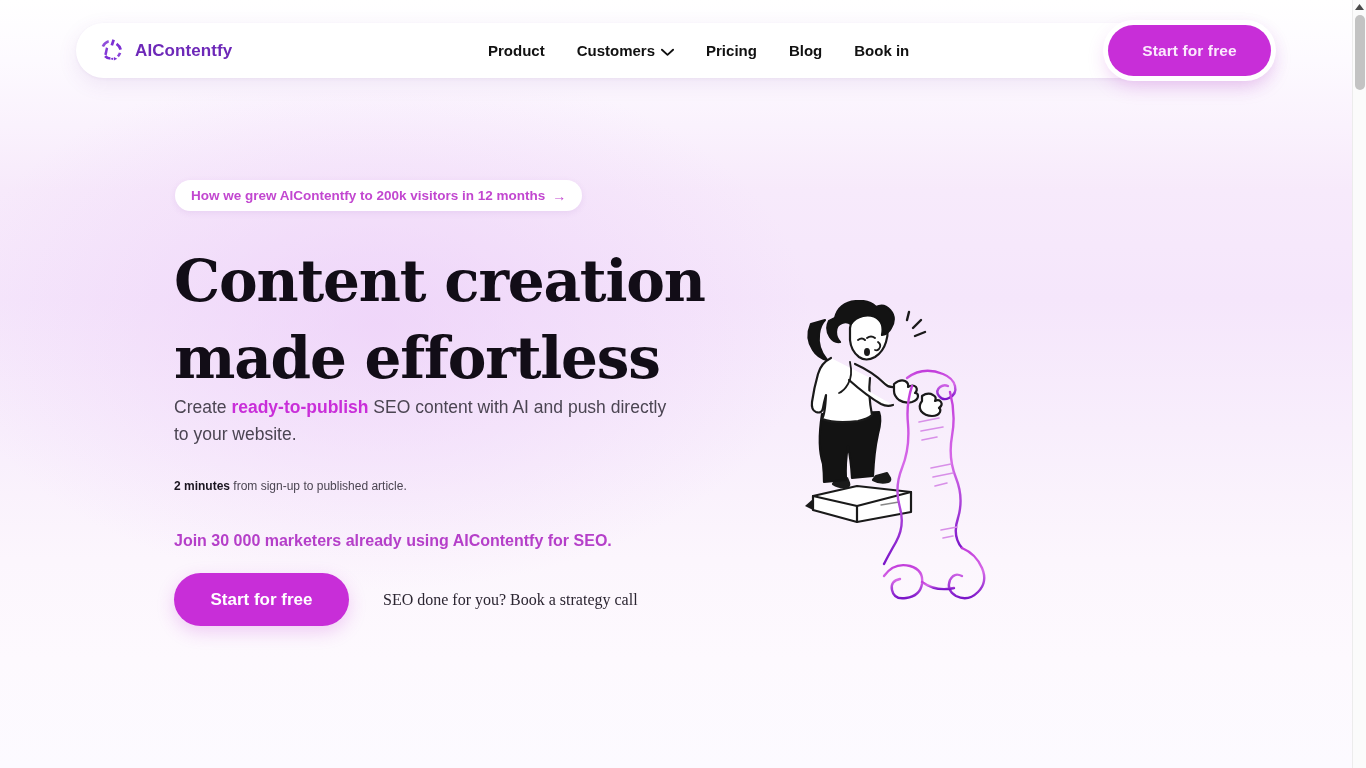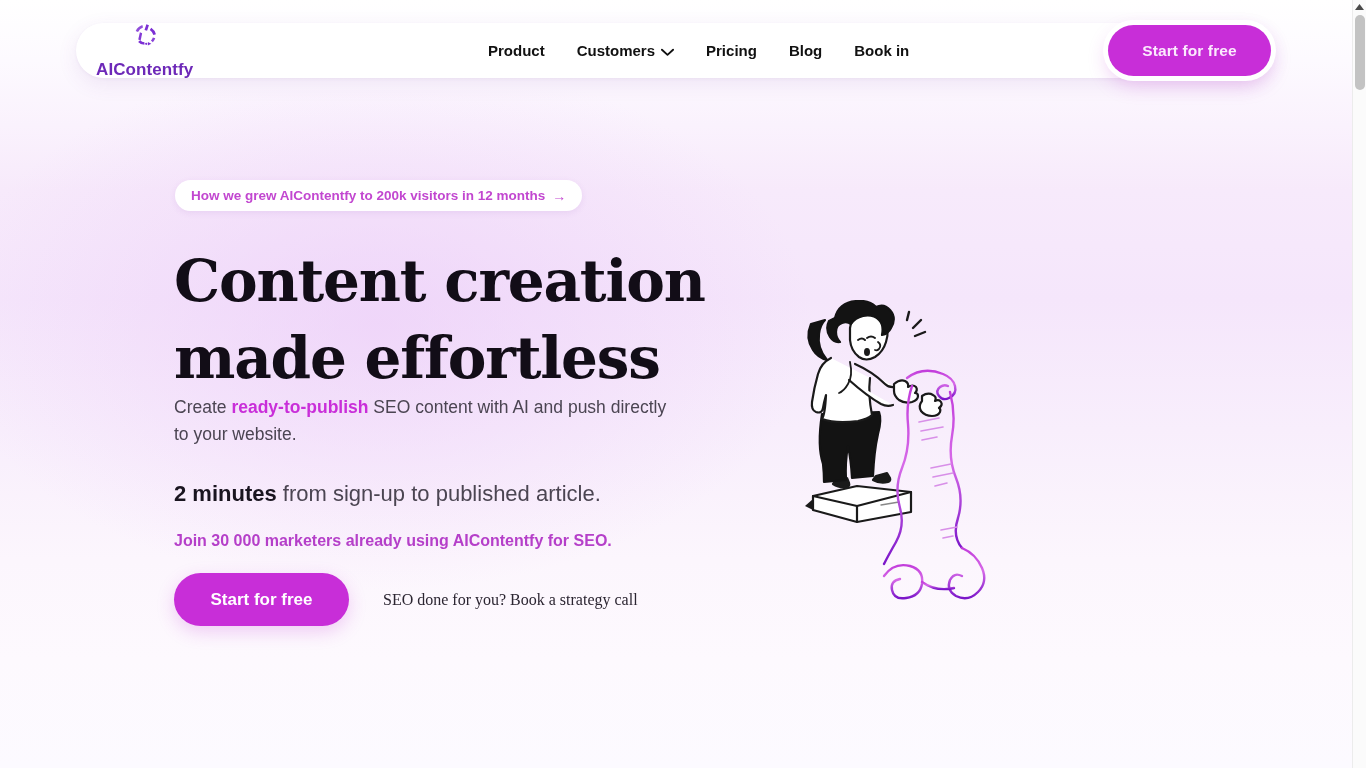--- a/index.html
+++ b/index.html
@@ -32,21 +32,21 @@
 
   
   .header {
     position:absolute; left:76px; top:23px; width:1196px; height:55px;
     background:#ffffff;
     border-radius:28px;
     box-shadow:0 6px 20px rgba(120,60,160,.10), 0 1px 3px rgba(120,60,160,.06);
     display:flex; align-items:center;
     z-index:5;
   }
-  .brand { display:flex; align-items:center; gap:9px; margin-left:20px;flex-direction:column; }
+  .brand { display:flex; align-items:center; gap:9px; margin-left:20px; }
   .brand-logo { width:30px; height:30px; display:block; }
   .brand-name {
     font-size:17px; font-weight:700; color:#6d28b8; letter-spacing:.1px;
   }
 
   .nav {
     position:absolute; left:412px; top:0; height:55px;
     display:flex; align-items:center; gap:0;
   }
   .nav-item {
@@ -92,21 +92,21 @@
   }
 
   .sub {
     position:absolute; left:174px; top:394px; width:500px;
     font-size:17.5px; line-height:1.57; color:#4b4552;
   }
   .sub b.pink { color:#c92ed9; font-weight:700; }
 
   .sub2 {
     position:absolute; left:174px; top:477px; width:520px;
-    font-size:22px; line-height:1.5; color:#4b4552;
+    font-size:12px; line-height:1.5; color:#4b4552;
   }
   .sub2 b { color:#1a1520; font-weight:700; }
 
   .joinline {
     position:absolute; left:174px; top:530px; width:560px;
     font-size:16px; font-weight:700; color:#b53fc9; line-height:1.4;
   }
 
   .cta-row { position:absolute; left:174px; top:573px; display:flex; align-items:center; gap:34px; }
   .cta-main {

